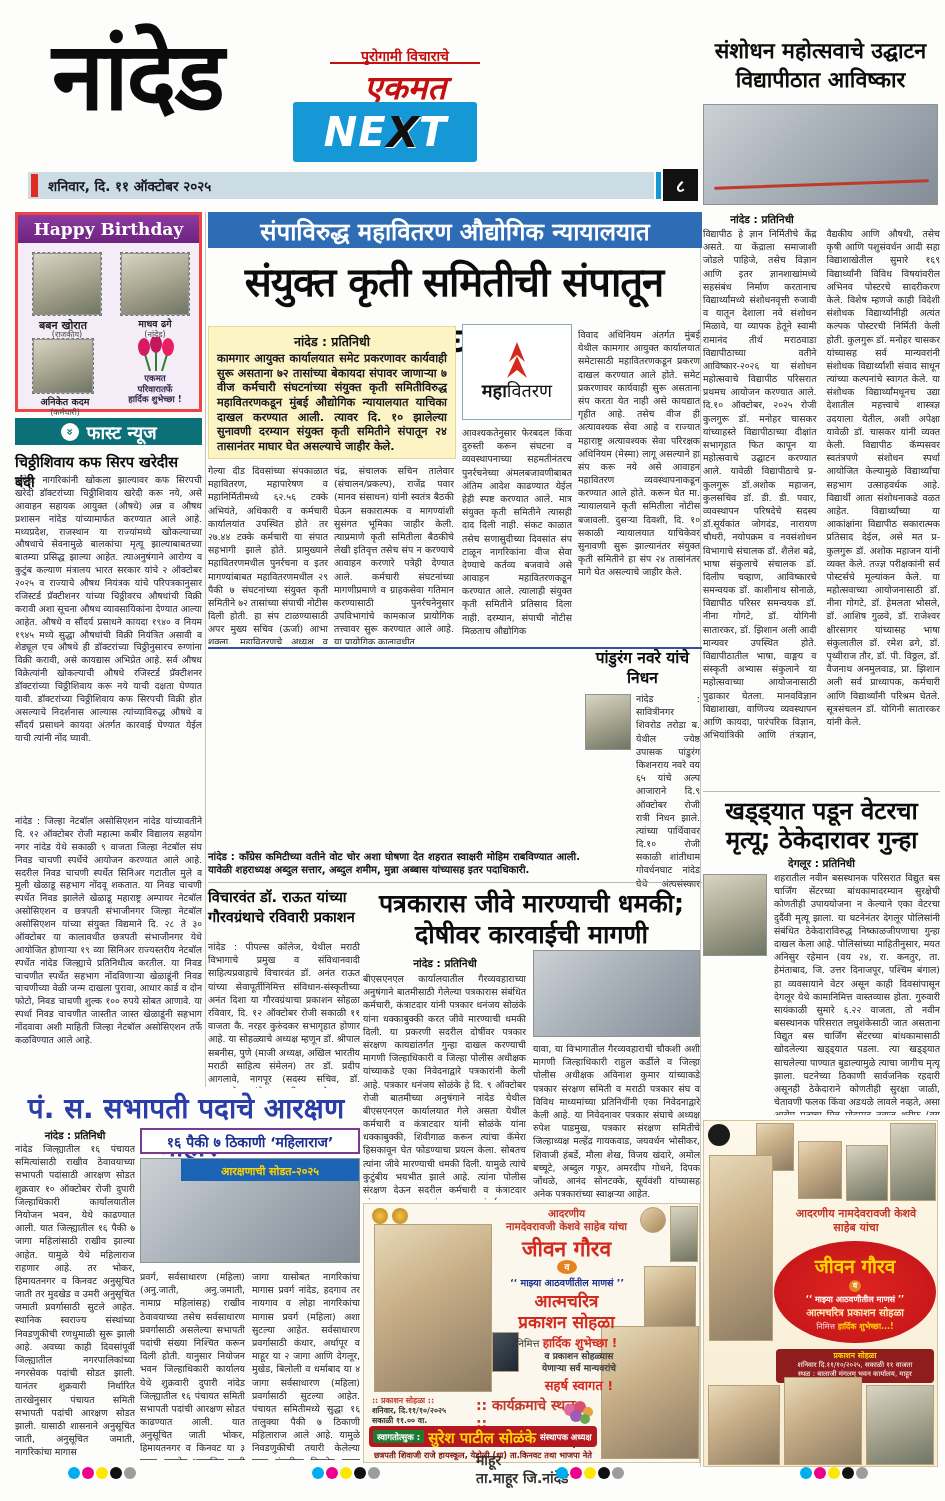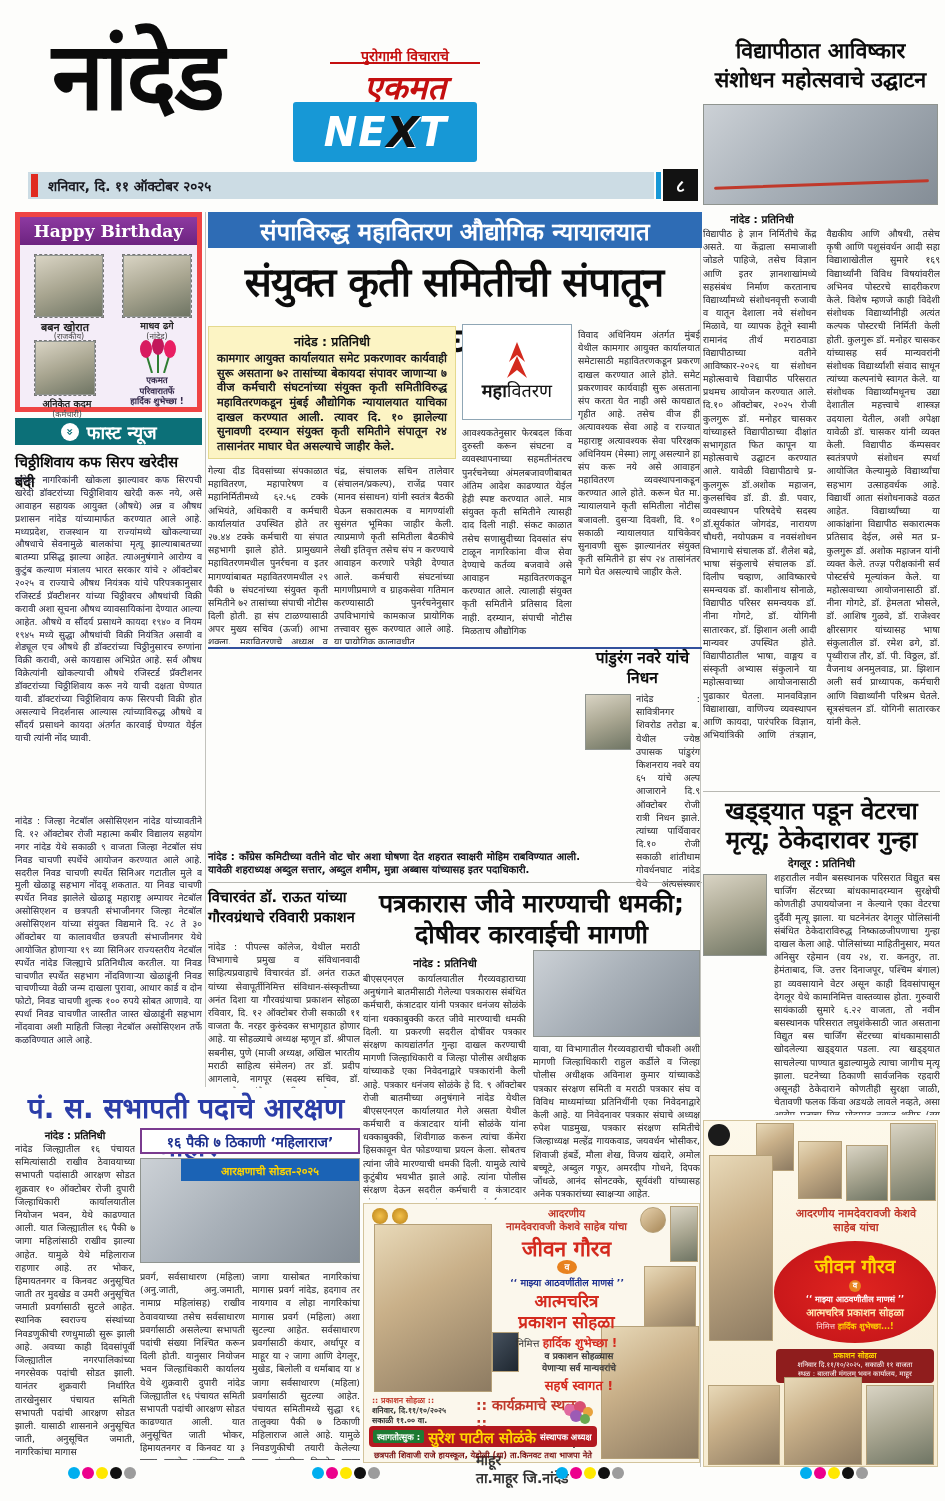--- a/index.html
+++ b/index.html
@@ -39,41 +39,41 @@
   </div>
 
   <div class="abs" style="left:28px;top:172px;width:626px;height:27px;background:#ccdce4;">
     <div class="abs" style="left:3px;top:2px;width:7px;height:23px;background:#e02b20;"></div>
     <div class="abs" style="left:20px;top:5px;font-size:13.5px;font-weight:bold;color:#17171e;">शनिवार, दि. ११ ऑक्टोबर २०२५</div>
   </div>
   <div class="abs" style="left:656px;top:172px;width:5px;height:27px;background:#1798d6;"></div>
   <div class="abs" style="left:663px;top:169px;width:35px;height:32px;background:#121212;color:#fff;display:flex;align-items:center;justify-content:center;font-size:17px;font-weight:bold;">८</div>
 
   <div class="abs headline center" style="left:698px;top:36px;width:245px;font-size:21.5px;line-height:1.35;">
+    <div>संशोधन महोत्सवाचे उद्घाटन</div>
     <div>विद्यापीठात आविष्कार</div>
-    <div>संशोधन महोत्सवाचे उद्घाटन</div>
   </div>
   <div class="abs ph" style="left:703px;top:104px;width:235px;height:101px;">
     <div class="abs" style="left:10px;bottom:18px;width:215px;height:3px;background:#c0392b;border-radius:2px;transform:rotate(-2deg);"></div>
   </div>
   <div class="abs center dateline" style="left:703px;top:212px;width:118px;font-size:10.5px;">नांदेड : प्रतिनिधी</div>
   <div class="abs bt" style="left:703px;top:227px;width:237px;height:560px;columns:2;column-gap:10px;">विद्यापीठ हे ज्ञान निर्मितीचे केंद्र असते. या केंद्राला समाजाशी जोडले पाहिजे, तसेच विज्ञान आणि इतर ज्ञानशाखांमध्ये सहसंबंध निर्माण करतानाच विद्यार्थ्यांमध्ये संशोधनवृत्ती रुजावी व यातून देशाला नवे संशोधन मिळावे, या व्यापक हेतूने स्वामी रामानंद तीर्थ मराठवाडा विद्यापीठाच्या वतीने आविष्कार-२०२६ या संशोधन महोत्सवाचे विद्यापीठ परिसरात प्रथमच आयोजन करण्यात आले. दि.१० ऑक्टोबर, २०२५ रोजी कुलगुरू डॉ. मनोहर चासकर यांच्याहस्ते विद्यापीठाच्या दीक्षांत सभागृहात फित कापून या महोत्सवाचे उद्घाटन करण्यात आले. यावेळी विद्यापीठाचे प्र-कुलगुरू डॉ.अशोक महाजन, कुलसचिव डॉ. डी. डी. पवार, व्यवस्थापन परिषदेचे सदस्य डॉ.सूर्यकांत जोगदंड, नारायण चौधरी, नयोपक्रम व नवसंशोधन विभागाचे संचालक डॉ. शैलेश बद्रे, भाषा संकुलाचे संचालक डॉ. दिलीप चव्हाण, आविष्कारचे समन्वयक डॉ. काशीनाथ सोनाळे, विद्यापीठ परिसर समन्वयक डॉ. नीना गोगटे, डॉ. योगिनी सातारकर, डॉ. झिशान अली आदी मान्यवर उपस्थित होते. विद्यापीठातील भाषा, वाङ्मय व संस्कृती अभ्यास संकुलाने या महोत्सवाच्या आयोजनासाठी पुढाकार घेतला. मानवविज्ञान विद्याशाखा, वाणिज्य व्यवस्थापन आणि कायदा, पारंपरिक विज्ञान, अभियांत्रिकी आणि तंत्रज्ञान, वैद्यकीय आणि औषधी, तसेच कृषी आणि पशुसंवर्धन आदी सहा विद्याशाखेतील सुमारे १६९ विद्यार्थ्यांनी विविध विषयांवरील अभिनव पोस्टरचे सादरीकरण केले. विशेष म्हणजे काही विदेशी संशोधक विद्यार्थ्यांनीही अत्यंत कल्पक पोस्टरची निर्मिती केली होती. कुलगुरू डॉ. मनोहर चासकर यांच्यासह सर्व मान्यवरांनी संशोधक विद्यार्थ्यांशी संवाद साधून त्यांच्या कल्पनांचे स्वागत केले. या संशोधक विद्यार्थ्यांमधूनच उद्या देशातील महत्त्वाचे शास्त्रज्ञ उदयाला येतील, अशी अपेक्षा यावेळी डॉ. चासकर यांनी व्यक्त केली. विद्यापीठ कॅम्पसवर स्वतंत्रपणे संशोधन स्पर्धा आयोजित केल्यामुळे विद्यार्थ्यांचा सहभाग उत्साहवर्धक आहे. विद्यार्थी आता संशोधनाकडे वळत आहेत. विद्यार्थ्यांच्या या आकांक्षांना विद्यापीठ सकारात्मक प्रतिसाद देईल, असे मत प्र-कुलगुरू डॉ. अशोक महाजन यांनी व्यक्त केले. तज्ज्ञ परीक्षकांनी सर्व पोस्टर्सचे मूल्यांकन केले. या महोत्सवाच्या आयोजनासाठी डॉ. नीना गोगटे, डॉ. हेमलता भोसले, डॉ. आशिष गुळवे, डॉ. राजेश्वर क्षीरसागर यांच्यासह भाषा संकुलातील डॉ. रमेश ढगे, डॉ. पृथ्वीराज तौर, डॉ. पी. विठ्ठल, डॉ. वैजनाथ अनमुलवाड, प्रा. झिशान अली सर्व प्राध्यापक, कर्मचारी आणि विद्यार्थ्यांनी परिश्रम घेतले. सूत्रसंचलन डॉ. योगिनी सातारकर यांनी केले.</div>
 
   <div class="abs hrule" style="left:703px;top:791px;width:237px;"></div>
   <div class="abs headline center" style="left:700px;top:797px;width:243px;font-size:24px;line-height:1.2;">
     <div>खड्ड्यात पडून वेटरचा</div>
     <div>मृत्यू; ठेकेदारावर गुन्हा</div>
   </div>
   <div class="abs center dateline" style="left:703px;top:856px;width:237px;font-size:10.5px;">देगलूर : प्रतिनिधी</div>
   <div class="abs" style="left:703px;top:871px;width:237px;height:244px;">
     <div class="ph-portrait" style="float:left;width:64px;height:82px;margin:3px 7px 2px 0;"></div>
     <span class="bt" style="display:block;height:244px;">शहरातील नवीन बसस्थानक परिसरात विद्युत बस चार्जिंग सेंटरच्या बांधकामादरम्यान सुरक्षेची कोणतीही उपाययोजना न केल्याने एका वेटरचा दुर्दैवी मृत्यू झाला. या घटनेनंतर देगलूर पोलिसांनी संबंधित ठेकेदाराविरुद्ध निष्काळजीपणाचा गुन्हा दाखल केला आहे. पोलिसांच्या माहितीनुसार, मयत अनिसुर रहेमान (वय २४, रा. कनतुर, ता. हेमंताबाद, जि. उत्तर दिनाजपूर, पश्चिम बंगाल) हा व्यवसायाने वेटर असून काही दिवसांपासून देगलूर येथे कामानिमित्त वास्तव्यास होता. गुरुवारी सायंकाळी सुमारे ६.२२ वाजता, तो नवीन बसस्थानक परिसरात लघुशंकेसाठी जात असताना विद्युत बस चार्जिंग सेंटरच्या बांधकामासाठी खोदलेल्या खड्ड्यात पडला. त्या खड्ड्यात साचलेल्या पाण्यात बुडाल्यामुळे त्याचा जागीच मृत्यू झाला. घटनेच्या ठिकाणी सार्वजनिक रहदारी असूनही ठेकेदाराने कोणतीही सुरक्षा जाळी, चेतावणी फलक किंवा अडथळे लावले नव्हते, असा आरोप मृताचा मित्र मोहम्मद नवाज शरीफ (वय २७, रा. कनतुर) यांनी आपल्या तक्रारीत केला आहे. या तक्रारीवरून देगलूर पोलिस ठाण्यात गुन्हा क्रमांक ४९१/२०२५, कलम १०५ भारतीय न्याय संहिता (इत्तर) अंतर्गत संबंधित ठेकेदाराविरुद्ध गुन्हा दाखल करण्यात आला आहे. घटनेची माहिती मिळताच पोलीस निरीक्षक मारुती मुंडे यांनी घटनास्थळी भेट देऊन पाहणी केली व पंचनामा करून चौकशी सुरू केली. पुढील तपास पोलीस उपनिरीक्षक मैसनवाड यांच्या मार्गदर्शनाखाली सुरू आहे.</span>
   </div>
 
-  <div class="abs" style="left:15px;top:212px;width:187px;height:200px;background:#f4edf8;border:5px solid #ef4444;">
+  <div class="abs" style="left:15px;top:212px;width:187px;height:200px;background:#f4edf8;border:3px solid #ef4444;">
     <div style="height:28px;background:linear-gradient(180deg,#8d3aa1,#6d2380);color:#fff;display:flex;align-items:center;justify-content:center;font-family:'DejaVu Serif',serif;font-weight:bold;font-size:17px;">Happy Birthday</div>
     <div class="ph-portrait abs" style="left:15px;top:38px;width:68px;height:62px;outline:1px dashed #777;"></div>
     <div class="ph-portrait abs" style="left:103px;top:38px;width:68px;height:62px;outline:1px dashed #777;"></div>
     <div class="abs center" style="left:4px;top:102px;width:82px;font-size:11px;font-weight:bold;color:#222;">बबन खोरात</div>
     <div class="abs center" style="left:8px;top:113px;width:82px;font-size:8px;color:#444;">(राजकीय)</div>
     <div class="abs center" style="left:96px;top:102px;width:82px;font-size:9.5px;font-weight:bold;color:#222;">माधव ढगे</div>
     <div class="abs center" style="left:96px;top:113px;width:82px;font-size:8px;color:#444;">(नांदेड)</div>
     <div class="ph-portrait abs" style="left:15px;top:124px;width:60px;height:54px;outline:1px dashed #777;"></div>
     <div class="abs center" style="left:2px;top:180px;width:90px;font-size:9.5px;font-weight:bold;color:#222;">अनिकेत कदम</div>
     <div class="abs center" style="left:2px;top:191px;width:90px;font-size:8px;color:#444;">(कर्मचारी)</div>

